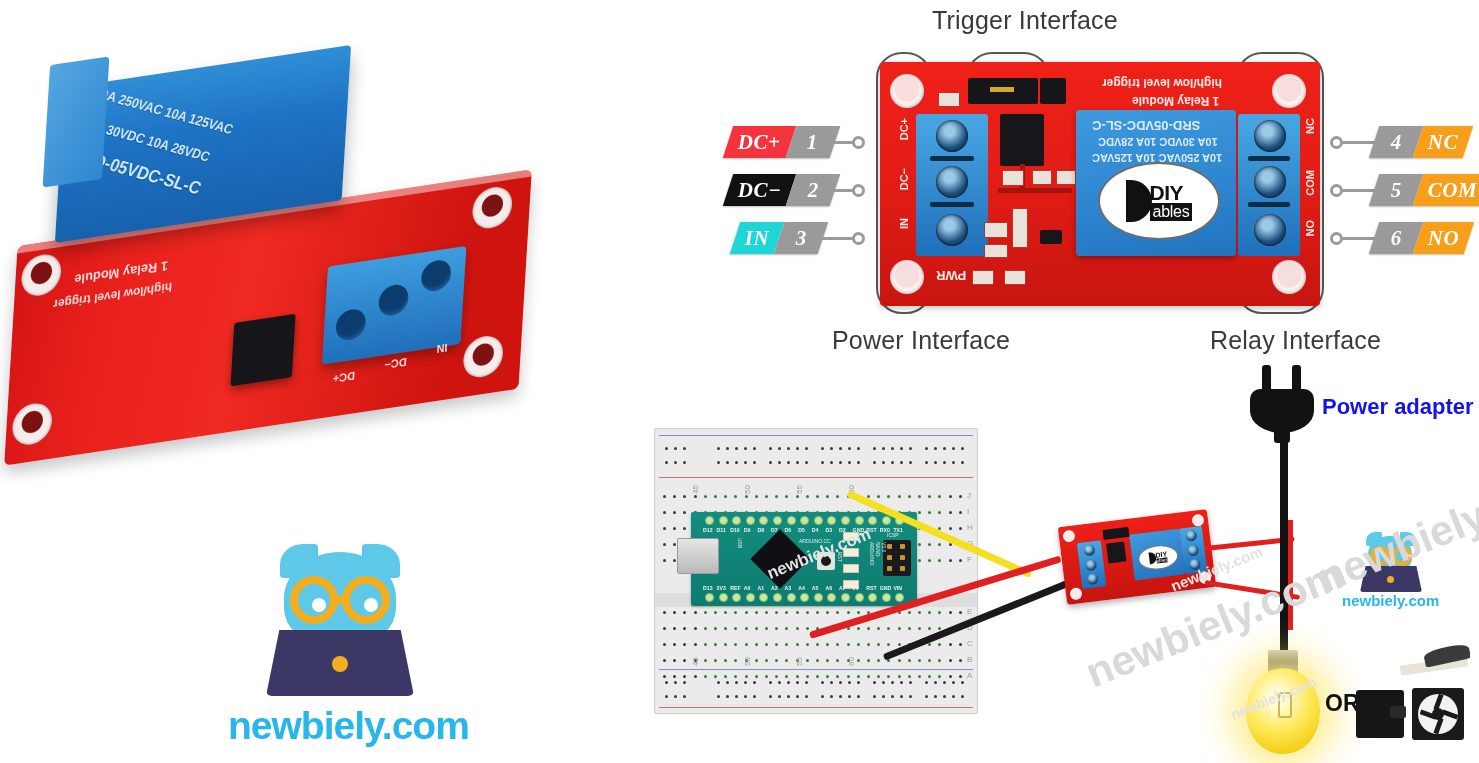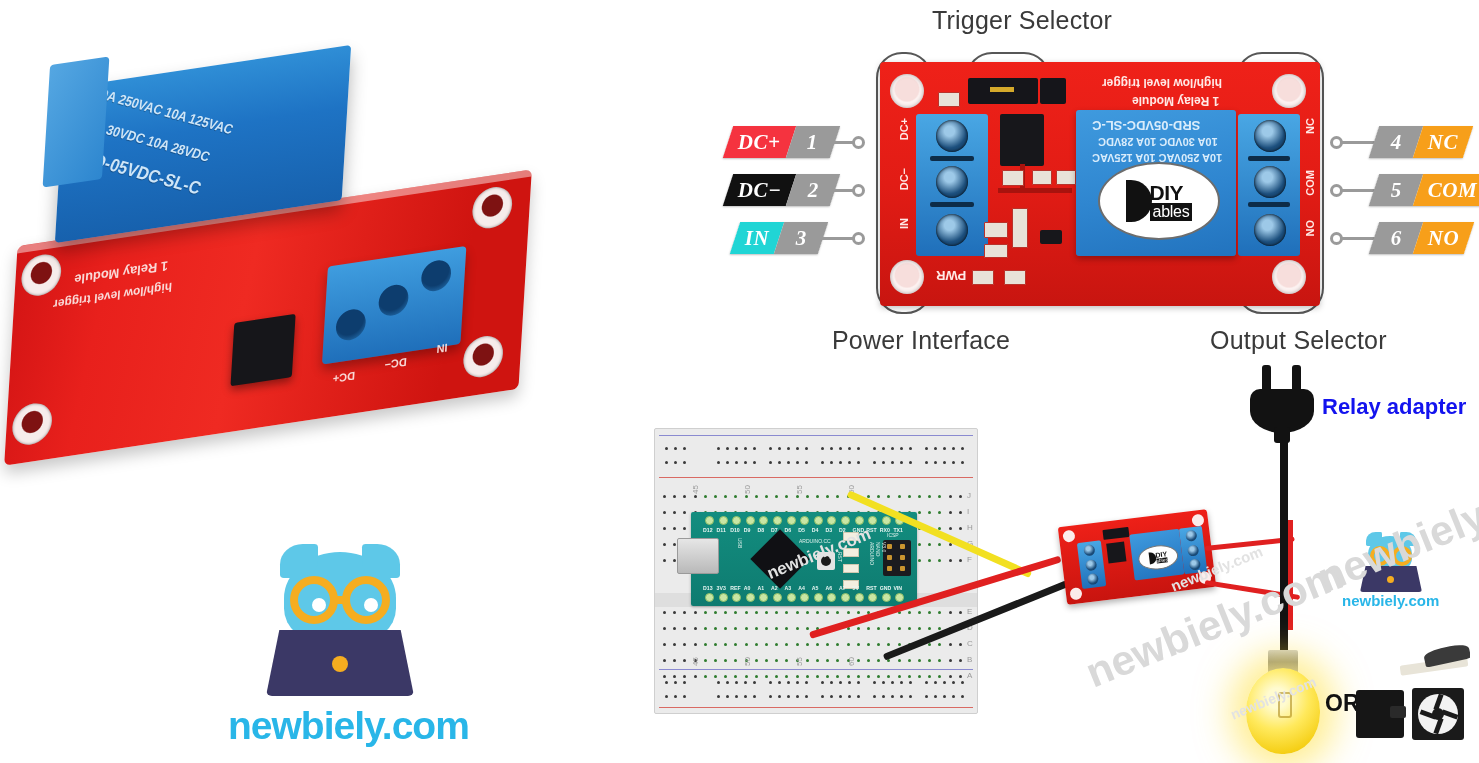--- a/index.html
+++ b/index.html
@@ -202,28 +202,28 @@
   <div class="abs" style="left:106px;top:78px;width:12px;height:8px;background:#f5ad20;"></div>
   <div class="abs" style="left:107px;top:96px;width:10px;height:10px;background:#5ec8e8;
        transform:rotate(45deg);"></div>
   <div class="owl-laptop" style="left:38px;top:112px;width:148px;height:66px;
        border-radius:6px;clip-path:polygon(9% 0,91% 0,100% 100%,0 100%);"></div>
   <div class="abs" style="left:104px;top:138px;width:16px;height:16px;border-radius:50%;
        background:#f5ad20;"></div>
   <div class="owl-word" style="left:0px;top:186px;font-size:39px;letter-spacing:-1px;">newbiely.com</div>
 </div>
 
-<div class="hdr-label abs" style="left:932px;top:6px;">Trigger Selector</div>
+<div class="hdr-label abs" style="left:932px;top:6px;">Trigger Interface</div>
 
 <div class="bracket" style="left:876px;top:52px;width:52px;height:258px;"></div>
 <div class="bracket" style="left:966px;top:52px;width:80px;height:72px;"></div>
 <div class="bracket" style="left:1236px;top:52px;width:84px;height:258px;"></div>
 
 <div class="hdr-label abs" style="left:832px;top:326px;">Power Interface</div>
-<div class="hdr-label abs" style="left:1210px;top:326px;">Output Selector</div>
+<div class="hdr-label abs" style="left:1210px;top:326px;">Relay Interface</div>
 
 <div id="board">
   <div class="board-bg"></div>
   <div class="bhole" style="left:10px;top:12px;"></div>
   <div class="bhole" style="left:10px;top:198px;"></div>
   <div class="bhole" style="left:392px;top:12px;"></div>
   <div class="bhole" style="left:392px;top:198px;"></div>
 
   <div class="board-silk" style="left:222px;top:14px;">high/low level trigger</div>
   <div class="board-silk" style="left:252px;top:32px;">1 Relay Module</div>
@@ -926,21 +926,21 @@
 
 <div class="abs" style="left:1248px;top:365px;width:68px;height:80px;">
   <div class="plug-body" style="left:14px;top:0px;width:9px;height:30px;border-radius:3px;"></div>
   <div class="plug-body" style="left:44px;top:0px;width:9px;height:30px;border-radius:3px;"></div>
   <div class="plug-body" style="left:2px;top:24px;width:64px;height:44px;
        border-radius:10px 10px 50% 50%;"></div>
   <div class="plug-body" style="left:26px;top:62px;width:16px;height:16px;border-radius:3px;"></div>
 </div>
 <div class="abs" style="left:1280px;top:438px;width:8px;height:230px;background:#121212;"></div>
 
-<div class="power-text" style="left:1322px;top:394px;">Relay adapter</div>
+<div class="power-text" style="left:1322px;top:394px;">Power adapter</div>
 
 <div class="abs" style="left:1230px;top:650px;width:108px;height:110px;">
   <div class="bulb-base" style="left:38px;top:0px;width:30px;height:24px;"></div>
   <div class="bulb-glass" style="left:16px;top:18px;width:74px;height:86px;"></div>
   <div class="abs" style="left:48px;top:42px;width:10px;height:22px;border:2px solid rgba(160,120,0,.5);
        border-radius:3px;"></div>
 </div>
 
 <div class="or-text" style="left:1325px;top:690px;">OR</div>
 

